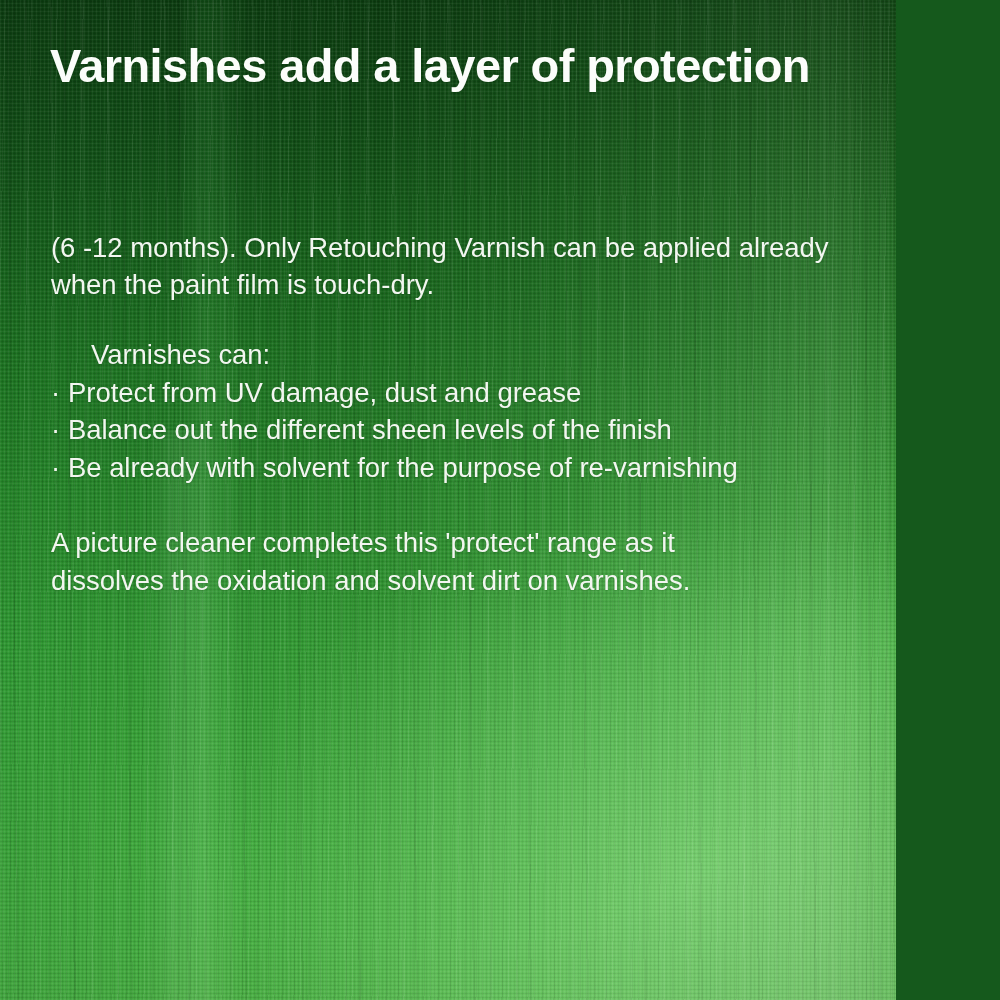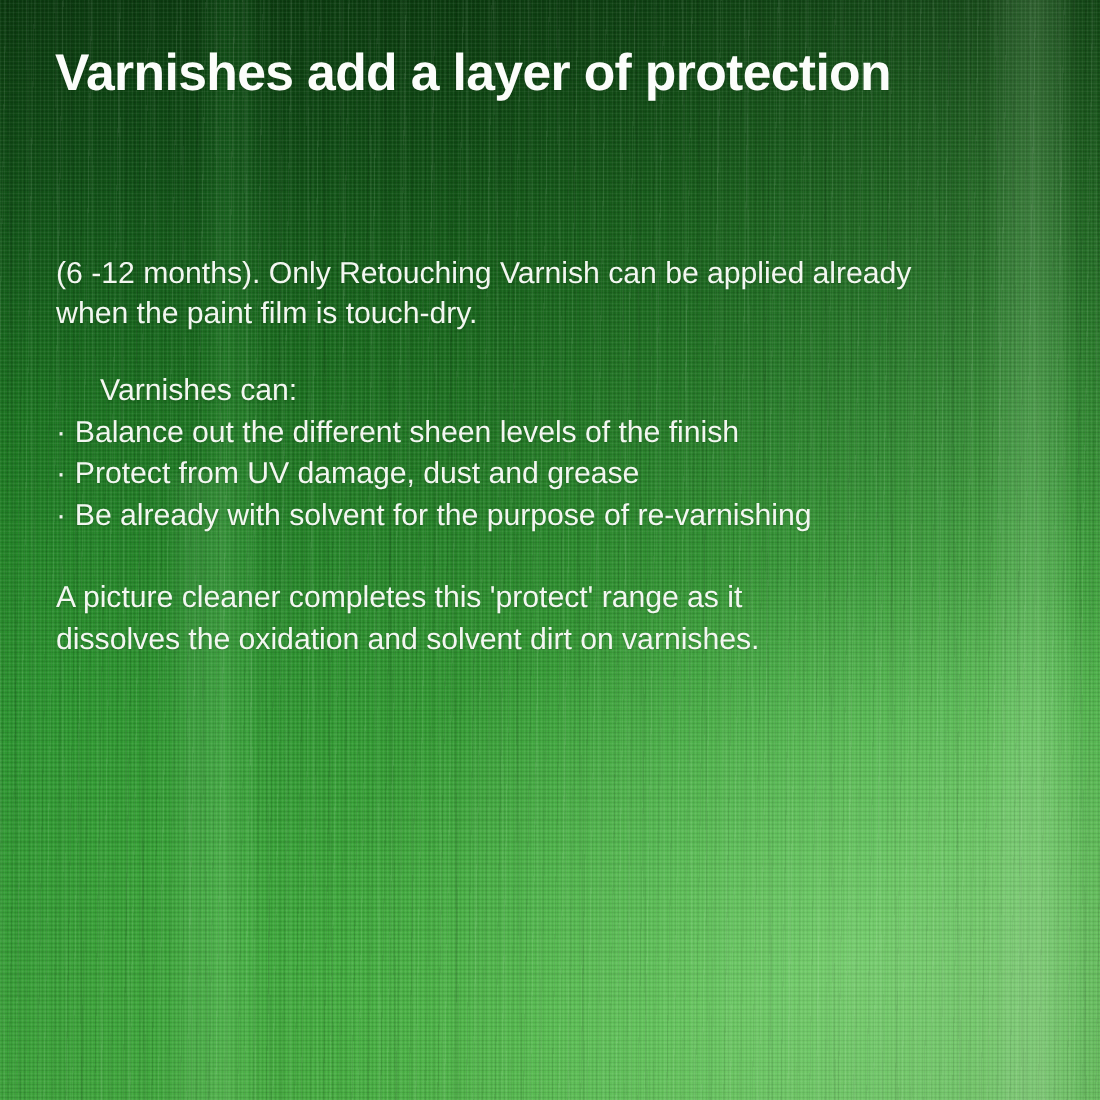--- a/index.html
+++ b/index.html
@@ -7,21 +7,21 @@
     margin: 0;
     padding: 0;
     background: #15591c;
   }
   body {
     font-family: "Liberation Sans", "DejaVu Sans", sans-serif;
   }
 
   #poster {
     position: relative;
-    width: 1000px;
+    width: 896px;
     height: 1000px;
     overflow: hidden;
     background: #2b8a2e;
     isolation: isolate;
   }
 
   
 
   
   .bg-base {
@@ -303,22 +303,22 @@
     <h1 class="title">Varnishes add a layer of protection</h1>
 
     <div class="body-block block-intro">
       <br>
       <span class="body-line">(6 -12 months). Only Retouching Varnish can be applied already</span><br>
       <span class="body-line">when the paint film is touch-dry.</span>
     </div>
 
     <div class="body-block block-list">
       <span class="list-head">Varnishes can:</span><br>
+      <span class="bullet-line"><span class="bullet-mark">·</span><span>Protect from UV damage, dust and grease</span></span>
       <span class="bullet-line"><span class="bullet-mark">·</span><span>Balance out the different sheen levels of the finish</span></span>
-      <span class="bullet-line"><span class="bullet-mark">·</span><span>Protect from UV damage, dust and grease</span></span>
       <span class="bullet-line"><span class="bullet-mark">·</span><span>Be already with solvent for the purpose of re-varnishing</span></span>
     </div>
 
     <div class="body-block block-outro">
       <span class="body-line">A picture cleaner completes this 'protect' range as it</span><br>
       <span class="body-line">dissolves the oxidation and solvent dirt on varnishes.</span>
     </div>
 
   </div>
 </div>

